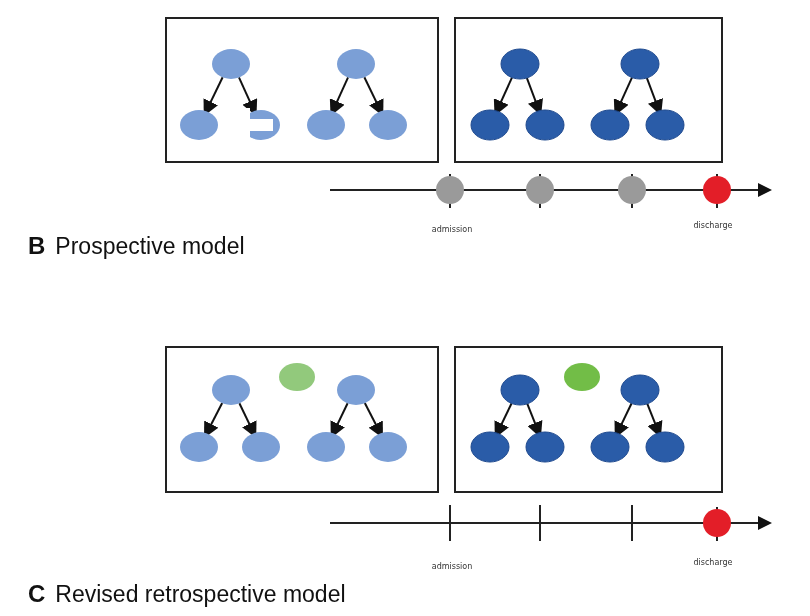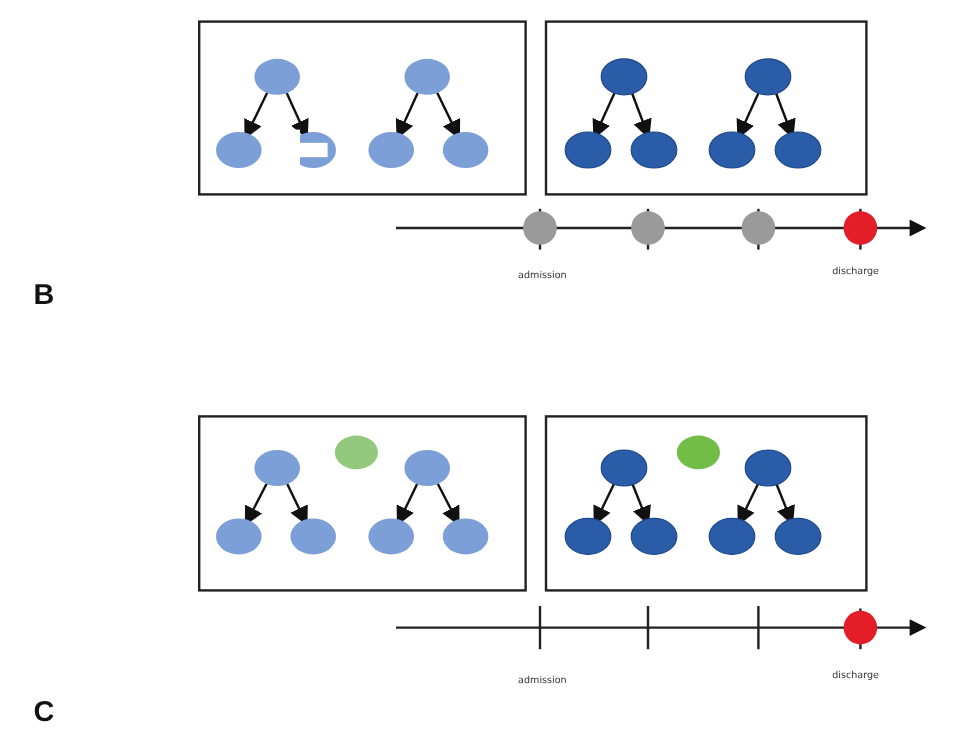--- a/index.html
+++ b/index.html
@@ -118,17 +118,19 @@
         <line x1="717" y1="507" x2="717" y2="541" stroke="#222" stroke-width="2"></line>
         <circle cx="717" cy="523" r="14" fill="#e31e28"></circle>
         <text x="452" y="569" text-anchor="middle" class="tl-label">admission</text>
         <text x="713" y="565" text-anchor="middle" class="tl-label">discharge</text>
       </g>
     </g>
 </svg>
 
 <div class="panel-label" style="left:28px; top:232px;">
   <span class="letter">B</span>
+  <span>Prospective model</span>
 </div>
 
 <div class="panel-label" style="left:28px; top:580px;">
   <span class="letter">C</span>
+  <span>Revised retrospective model</span>
 </div>
 
 </body></html>

